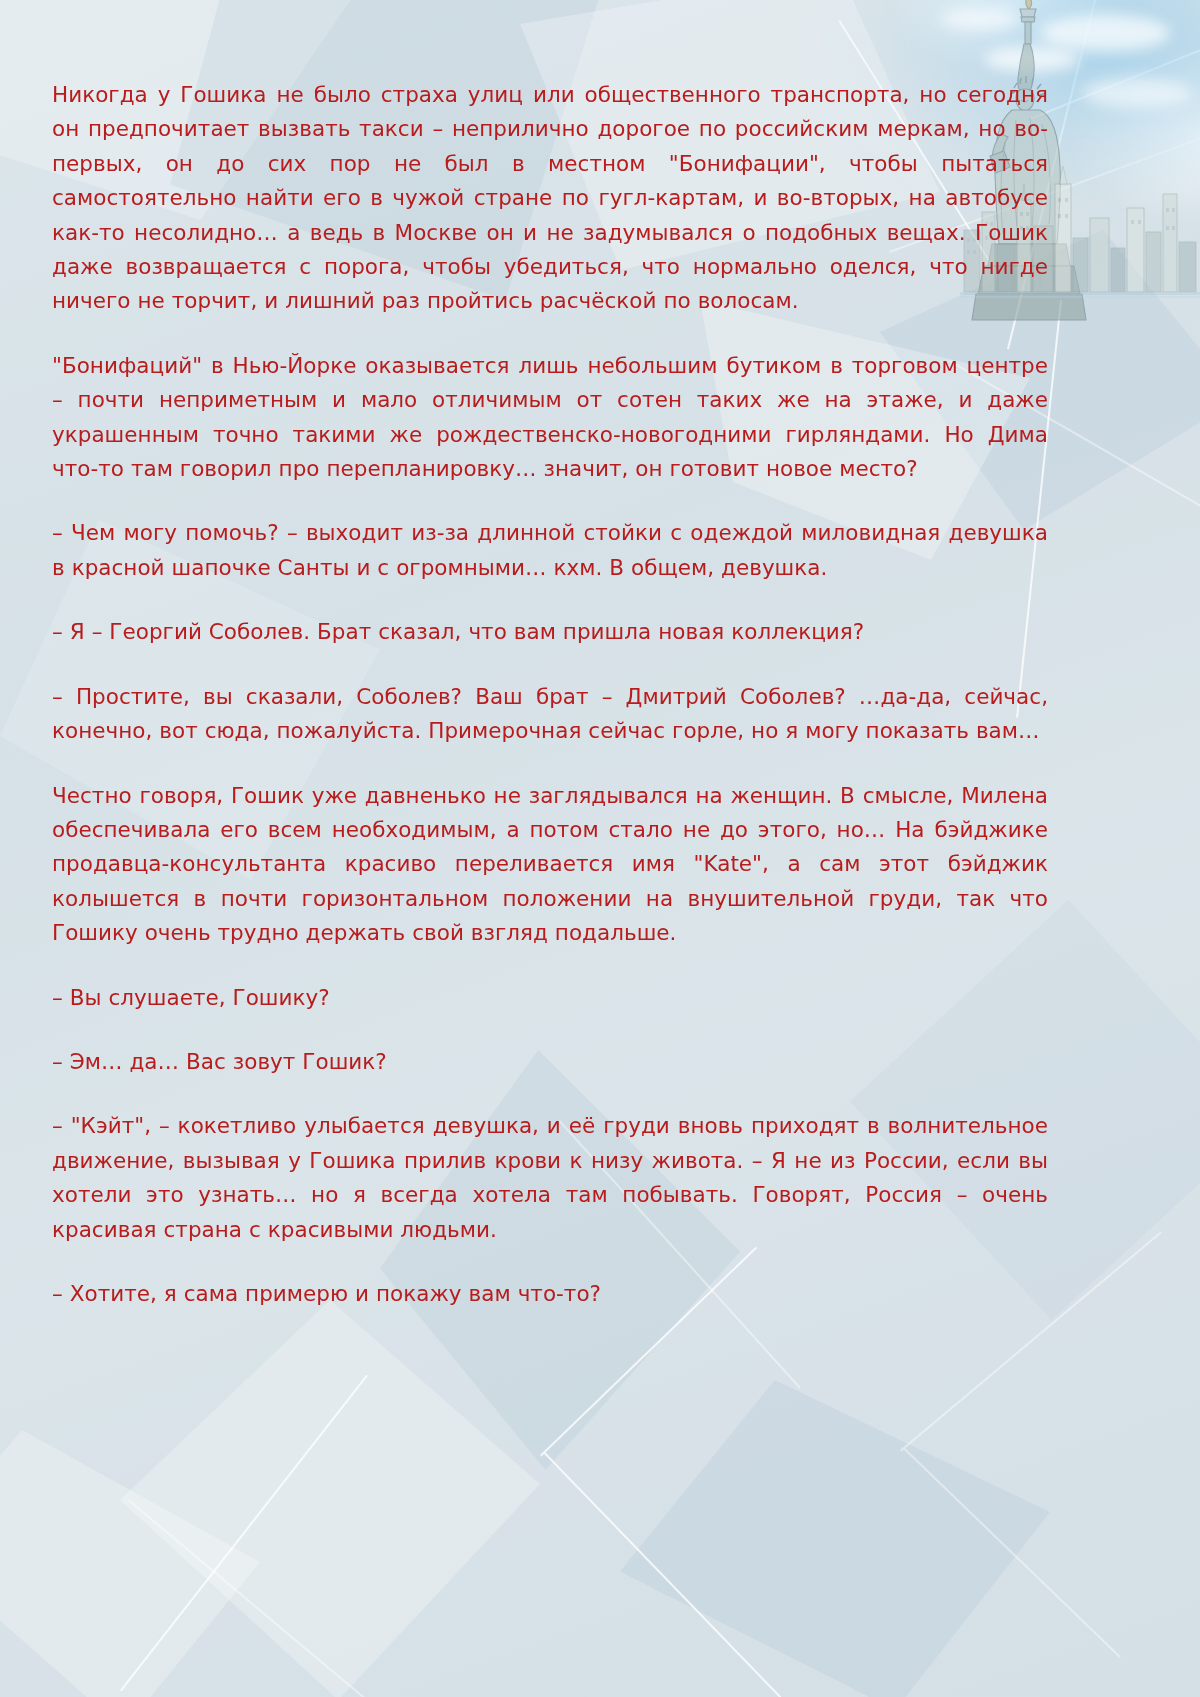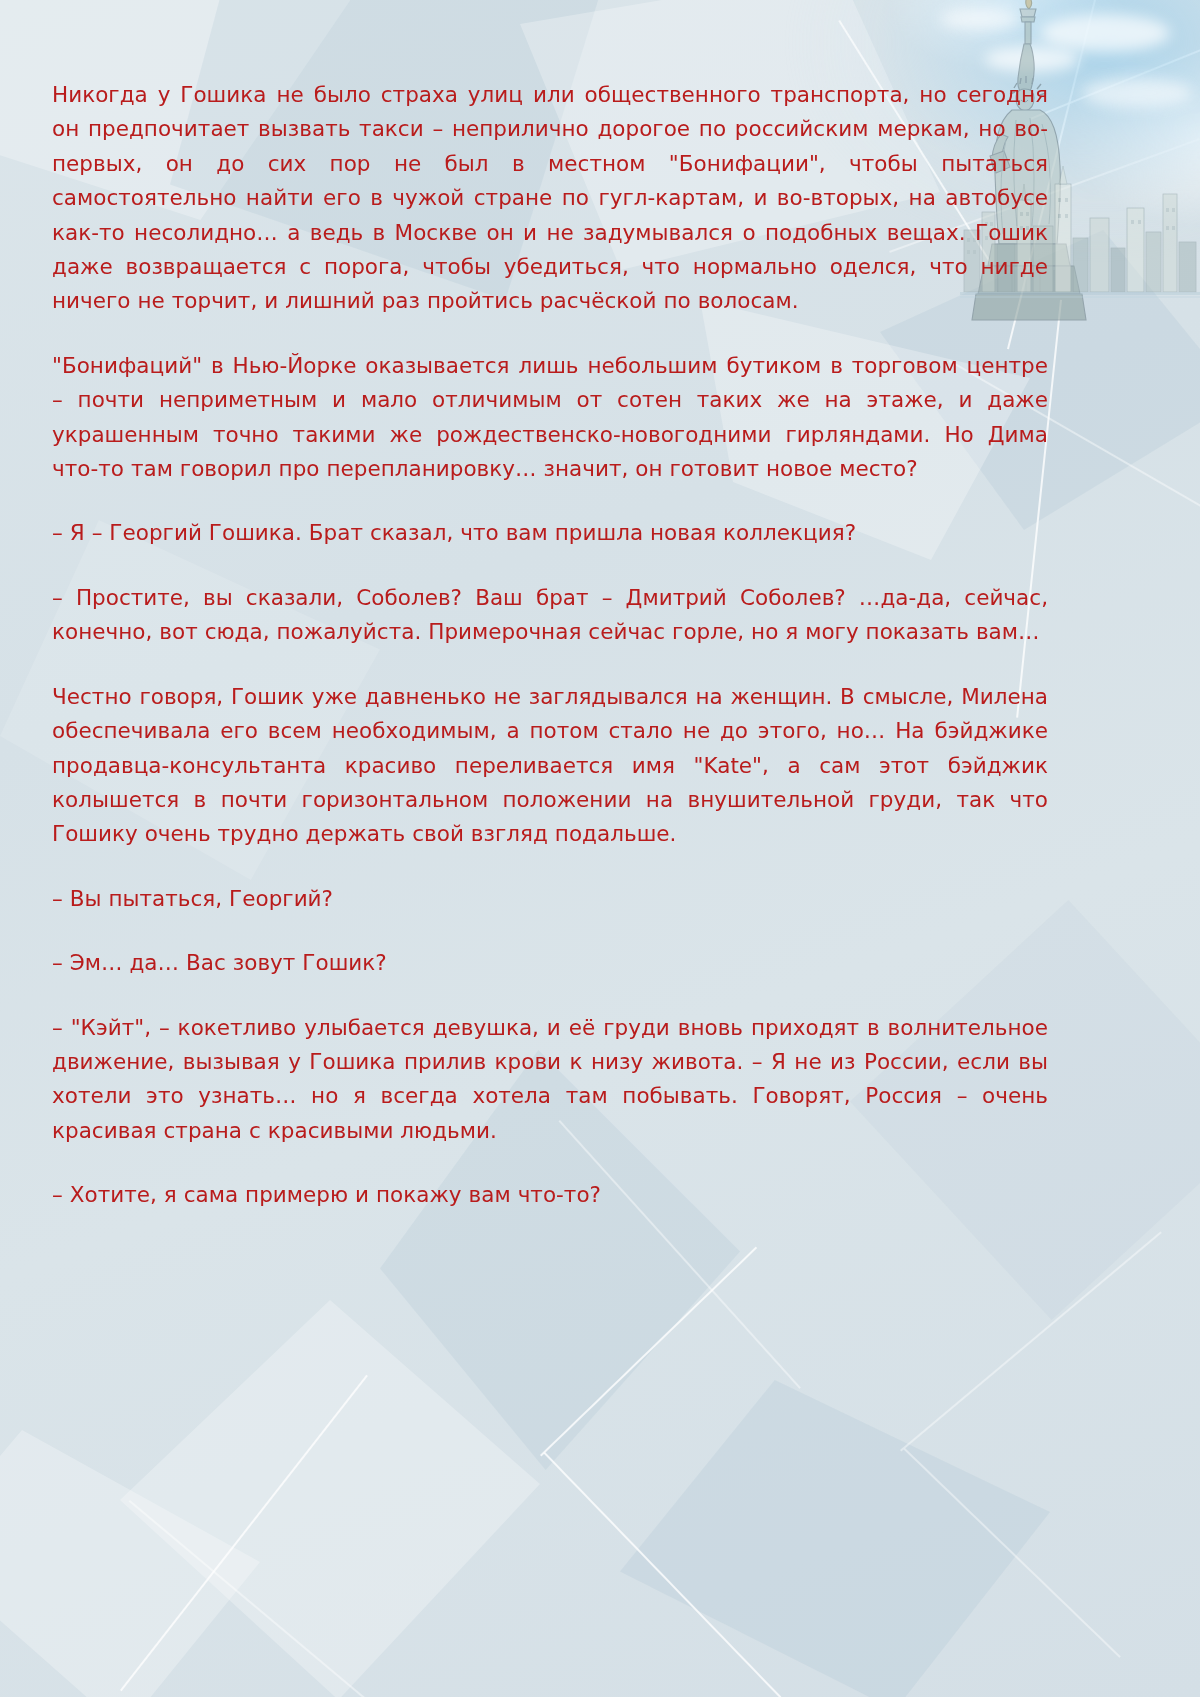--- a/index.html
+++ b/index.html
@@ -230,22 +230,23 @@
       </g>
 
       <rect x="0" y="132" width="240" height="3" fill="#a9c4d2" opacity="0.7"></rect>
       <rect x="0" y="136" width="240" height="2" fill="#bcd3dd" opacity="0.6"></rect>
     </g>
   </svg>
 
   <div id="content">
     <p class="para">Никогда у Гошика не было страха улиц или общественного транспорта, но сегодня он предпочитает вызвать такси – неприлично дорогое по российским меркам, но во-первых, он до сих пор не был в местном "Бонифации", чтобы пытаться самостоятельно найти его в чужой стране по гугл-картам, и во-вторых, на автобусе как-то несолидно… а ведь в Москве он и не задумывался о подобных вещах. Гошик даже возвращается с порога, чтобы убедиться, что нормально оделся, что нигде ничего не торчит, и лишний раз пройтись расчёской по волосам.</p>
     <p class="para">"Бонифаций" в Нью-Йорке оказывается лишь небольшим бутиком в торговом центре – почти неприметным и мало отличимым от сотен таких же на этаже, и даже украшенным точно такими же рождественско-новогодними гирляндами. Но Дима что-то там говорил про перепланировку… значит, он готовит новое место?</p>
-    <p class="para">– Я – Георгий Гошика. Брат сказал, что вам пришла новая коллекция?</p>
+    <p class="para">– Чем могу помочь? – выходит из-за длинной стойки с одеждой миловидная девушка в красной шапочке Санты и с огромными… кхм. В общем, девушка.</p>
+    <p class="para">– Я – Георгий Соболев. Брат сказал, что вам пришла новая коллекция?</p>
     <p class="para">– Простите, вы сказали, Соболев? Ваш брат – Дмитрий Соболев? …да-да, сейчас, конечно, вот сюда, пожалуйста. Примерочная сейчас горле, но я могу показать вам…</p>
     <p class="para">Честно говоря, Гошик уже давненько не заглядывался на женщин. В смысле, Милена обеспечивала его всем необходимым, а потом стало не до этого, но… На бэйджике продавца-консультанта красиво переливается имя "Kate", а сам этот бэйджик колышется в почти горизонтальном положении на внушительной груди, так что Гошику очень трудно держать свой взгляд подальше.</p>
-    <p class="para">– Вы пытаться, Георгий?</p>
+    <p class="para">– Вы слушаете, Гошику?</p>
     <p class="para">– Эм… да… Вас зовут Гошик?</p>
     <p class="para">– "Кэйт", – кокетливо улыбается девушка, и её груди вновь приходят в волнительное движение, вызывая у Гошика прилив крови к низу живота. – Я не из России, если вы хотели это узнать… но я всегда хотела там побывать. Говорят, Россия – очень красивая страна с красивыми людьми.</p>
     <p class="para">– Хотите, я сама примерю и покажу вам что-то?</p>
   </div>
 
 </div>
 
 </body></html>

